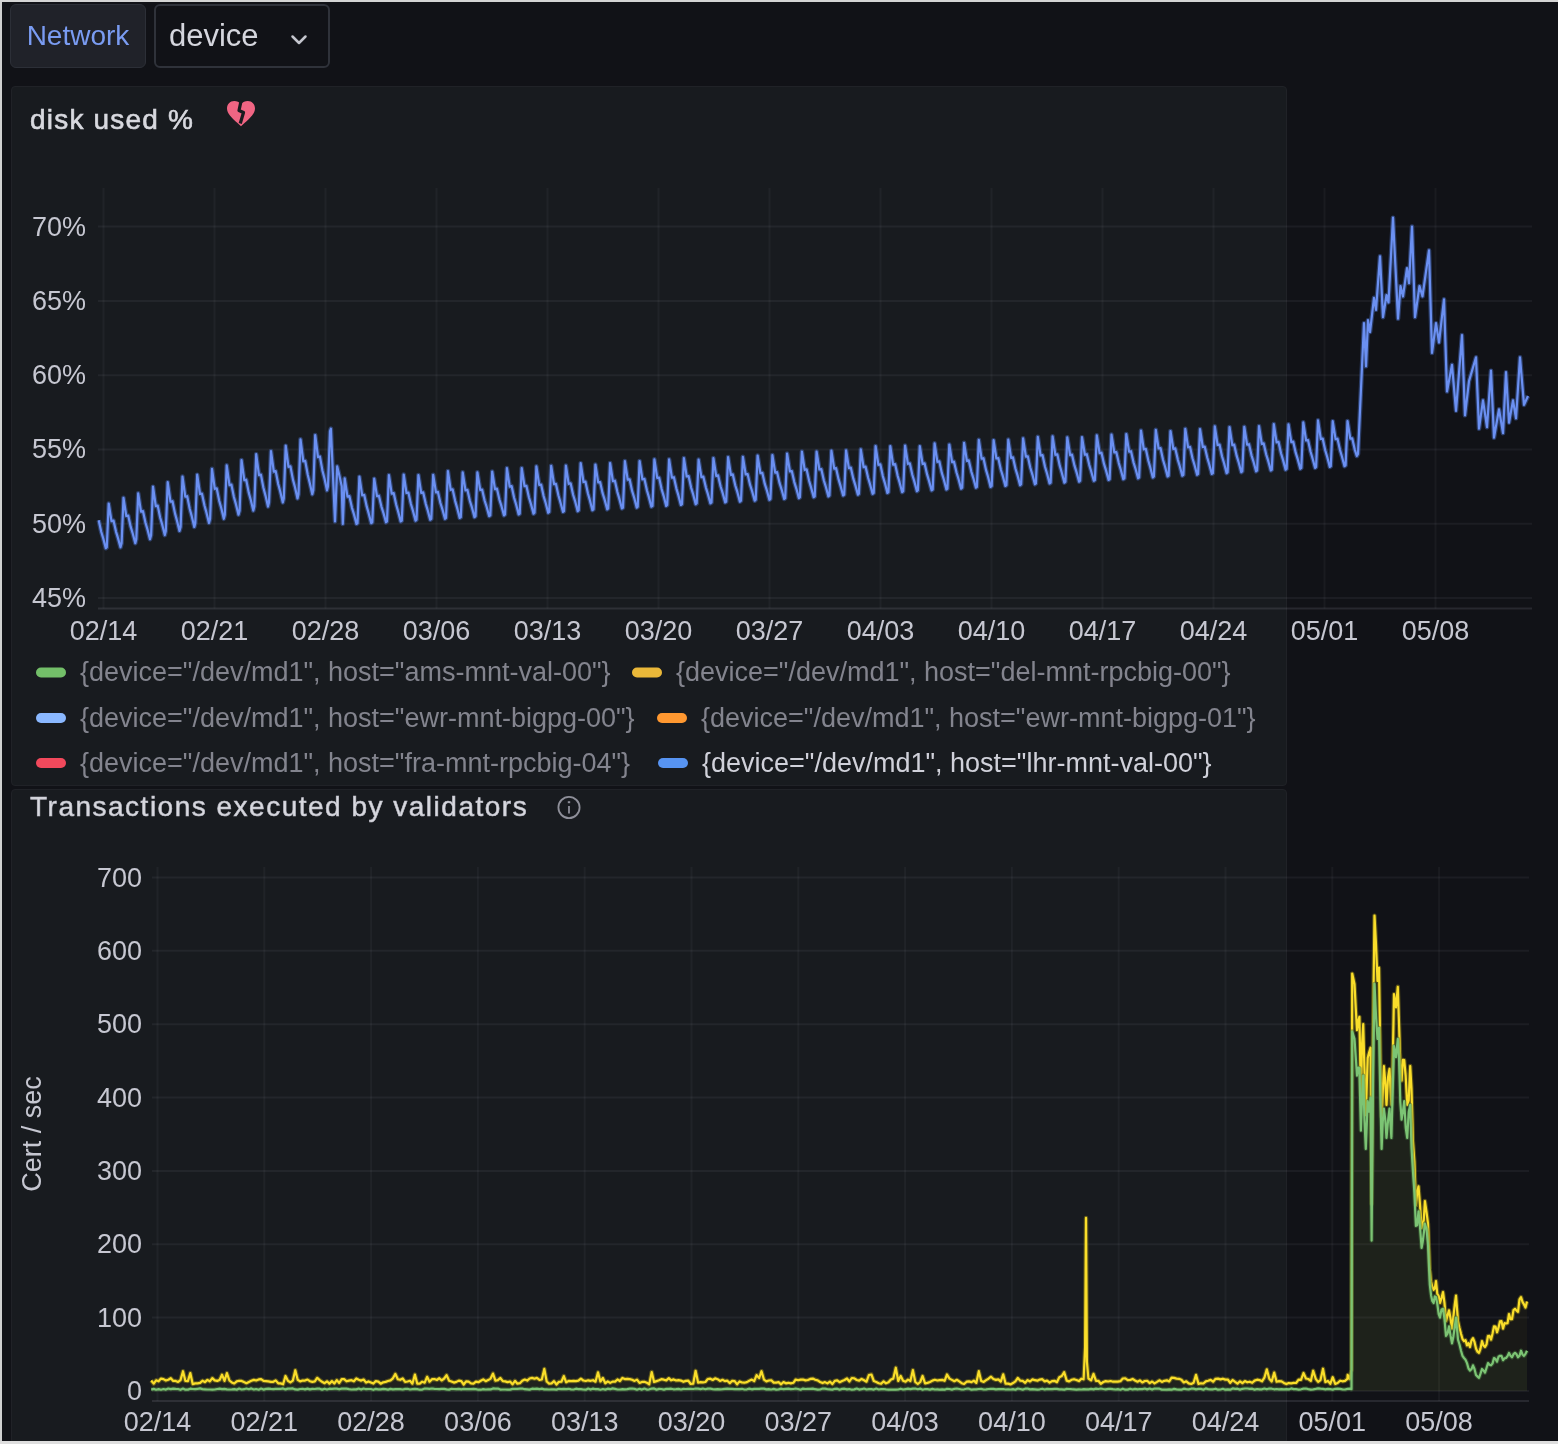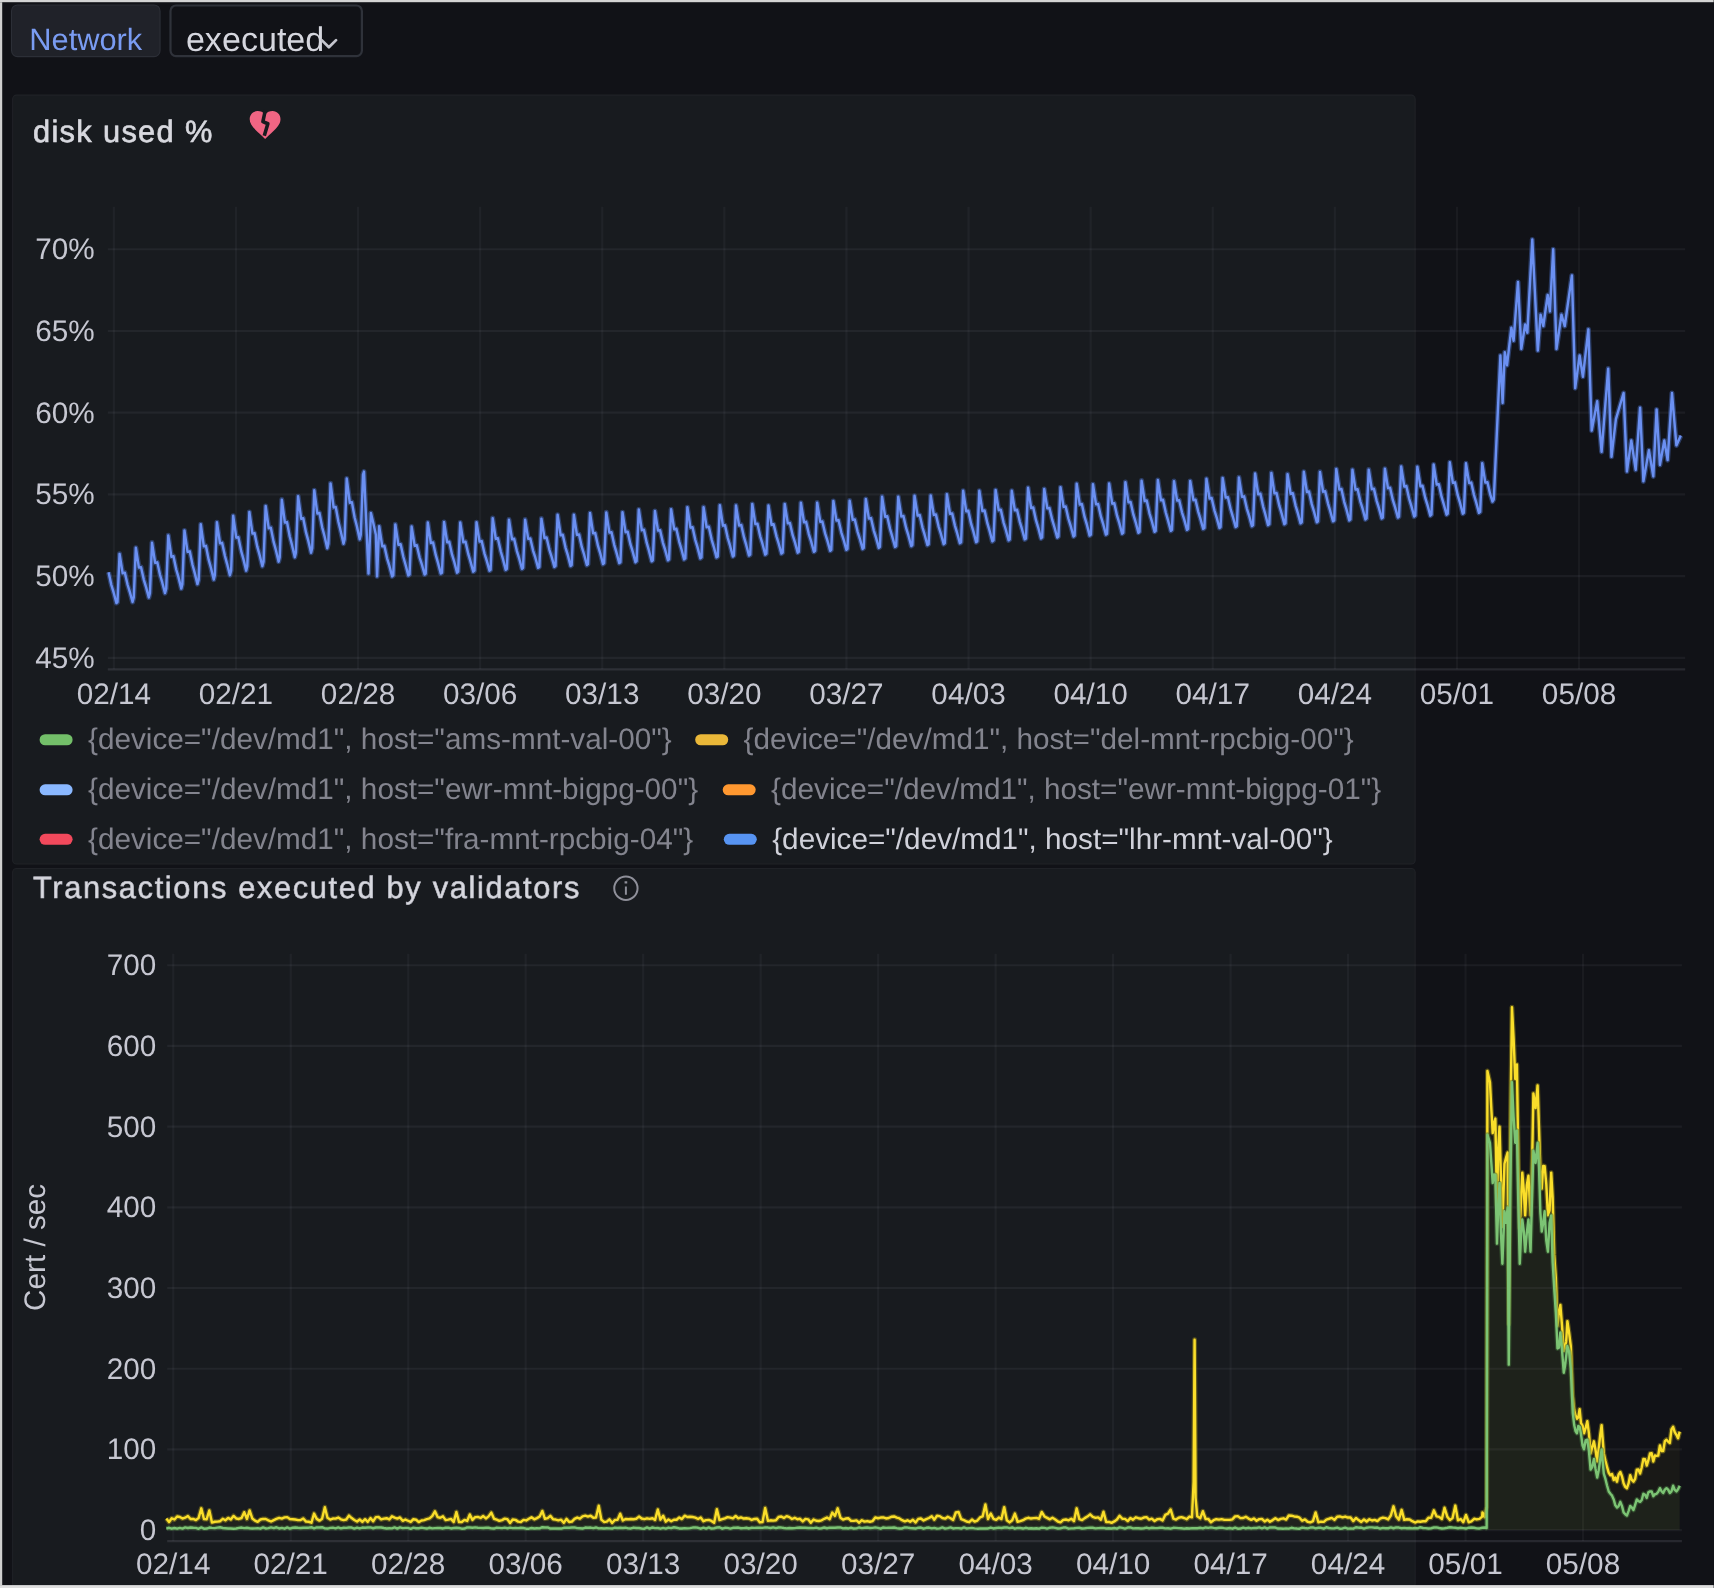--- a/index.html
+++ b/index.html
@@ -3,29 +3,29 @@
 <style>
   * { margin:0; padding:0; box-sizing:border-box; }
   html,body { width:1558px; height:1444px; background:#111217; overflow:hidden;
     font-family:"Liberation Sans",sans-serif; }
   body { position:relative; }
   .panel { position:absolute; left:11px; width:1276px; background:#181b1f;
     border:1px solid #202227; border-radius:4px; }
   .tick { font-size:27px; fill:#c6c7d1; }
   .leg  { font-size:27px; }
   .ptitle { font-size:28px; fill:#d8d9df; font-weight:400; stroke-width:0.6px; }
-  .vbox { position:absolute; top:4px; height:48px; border-radius:6px; }
+  .vbox { position:absolute; top:4px; height:64px; border-radius:6px; }
 </style></head>
 <body>
 
   <div class="vbox" style="left:10px; width:136px; background:#202229; border:1px solid #2c2f37;">
     <div style="text-align:center; line-height:62px; font-size:28px; font-weight:500; color:#7a9cf2;">Network</div>
   </div>
   <div class="vbox" style="left:154px; width:176px; background:#111217; border:2px solid #2f323a;">
-    <span style="margin-left:13px; line-height:60px; font-size:31px; font-weight:500; color:#d5d6de;">executed</span>
+    <span style="margin-left:13px; line-height:60px; font-size:31px; font-weight:500; color:#d5d6de;">device</span>
     <svg width="18" height="12" viewBox="0 0 18 12" style="position:absolute; left:134px; top:28px;">
       <polyline points="2.5,2.5 9,9 15.5,2.5" fill="none" stroke="#c4c5cd" stroke-width="2.5" stroke-linecap="round" stroke-linejoin="round"></polyline>
     </svg>
   </div>
 
   <div class="panel" style="top:86px; height:700px;">
     <svg width="1540" height="695">
       <text x="18" y="42" class="ptitle" stroke="#d8d9df" letter-spacing="1.2">disk used %</text>
       <svg x="214" y="11" width="30" height="32" viewBox="0 0 24 24">
 <path fill="#f06583" d="M12 4.2 C10.6 2.4 8.6 1.6 6.6 1.6 C3.2 1.6 0.8 4.3 0.8 7.5 C0.8 11.5 4.2 14.6 9.4 19.4 L12 21.8 L14.6 19.4 C19.8 14.6 23.2 11.5 23.2 7.5 C23.2 4.3 20.8 1.6 17.4 1.6 C15.4 1.6 13.4 2.4 12 4.2 Z"></path>

